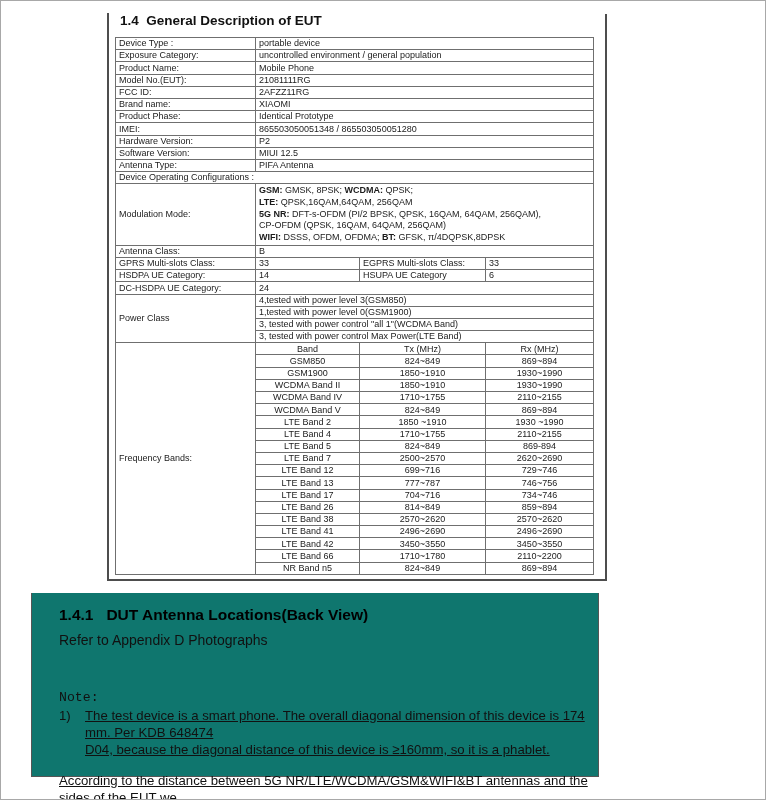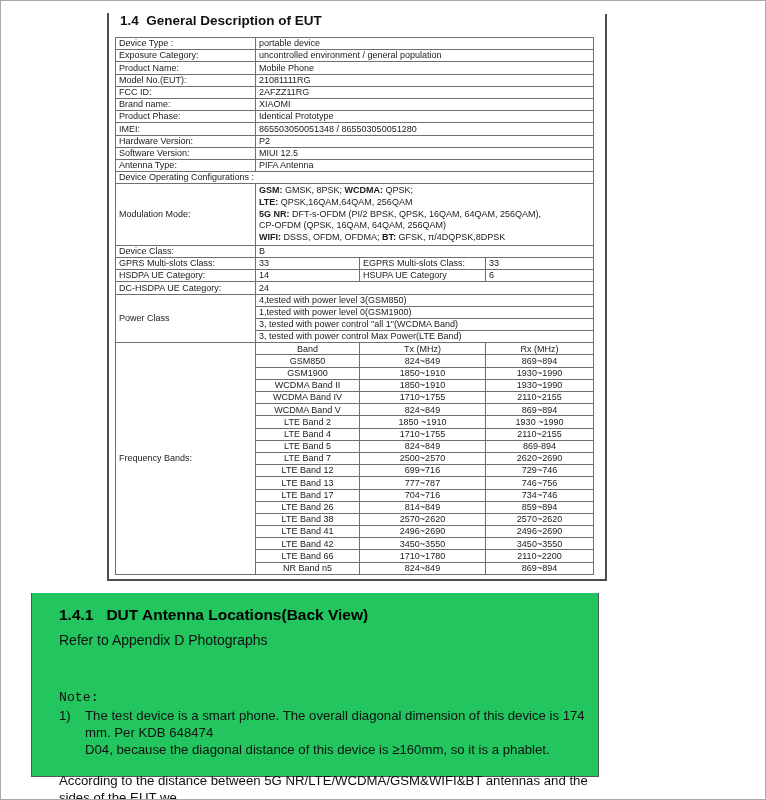--- a/index.html
+++ b/index.html
@@ -27,29 +27,29 @@
     border:1px solid #6f6f6f;padding:0 3px;height:11.2px;line-height:10.6px;
     overflow:hidden;white-space:nowrap;vertical-align:middle;
   }
   table.spec td.c{text-align:center;padding:0 1px;}
   table.spec td.mod{height:auto;padding:1px 3px;}
   .ml{line-height:11.7px;white-space:nowrap;}
 
   
   .page2{
     position:absolute;left:30px;top:592px;width:568px;height:184px;box-sizing:border-box;
-    border:1.5px solid #555;border-top:none;background:#22c55e;
+    border:1.5px solid #555;border-top:none;background:#0f766e;
     padding:12px 10px 0 27px;font-size:13.2px;line-height:17px;color:#111;
   }
   .page2 .h2{margin:0 0 7px 0;font-size:15.5px;font-weight:bold;line-height:20px;white-space:pre-wrap;color:#000;}
   .page2 .refer{margin:0;font-size:14px;}
   .page2 .note{margin:40px 0 0 0;font-family:Liberation Mono, monospace;}
   .note-item{display:flex;margin-top:1px;}
   .note-item .num{flex:none;width:26px;}
-  .line{display:block;line-height:17px;}
+  .line{display:block;line-height:17px;text-decoration:underline;}
   .conclusion{margin:14px 0 0 0;}
 </style>
 </head>
 <body>
 
 <div class="canvas">
 
   <div class="rule rule-left"></div>
   <div class="rule rule-right"></div>
   <div class="rule rule-bottom"></div>
@@ -115,21 +115,21 @@
           <td>Modulation Mode:</td>
           <td class="mod" colspan="3">
             <div class="ml"><b>GSM:</b><span> GMSK, 8PSK; </span><b>WCDMA:</b><span> QPSK;</span></div>
             <div class="ml"><b>LTE:</b><span> QPSK,16QAM,64QAM, 256QAM</span></div>
             <div class="ml"><b>5G NR:</b><span> DFT-s-OFDM (PI/2 BPSK, QPSK, 16QAM, 64QAM, 256QAM),</span></div>
             <div class="ml"><span>CP-OFDM (QPSK, 16QAM, 64QAM, 256QAM)</span></div>
             <div class="ml"><b>WIFI:</b><span> DSSS, OFDM, OFDMA; </span><b>BT:</b><span> GFSK, π/4DQPSK,8DPSK</span></div>
           </td>
         </tr>
         <tr>
-          <td>Device Class:</td>
+          <td>Antenna Class:</td>
           <td colspan="3">B</td>
         </tr>
         <tr>
           <td>GPRS Multi-slots Class:</td>
           <td>33</td>
           <td>EGPRS Multi-slots Class:</td>
           <td>33</td>
         </tr>
         <tr>
           <td>HSDPA UE Category:</td>

